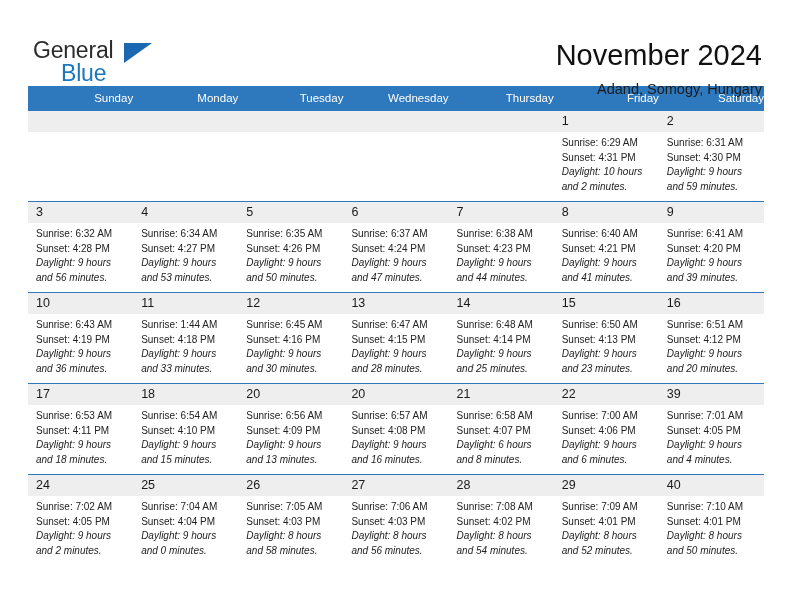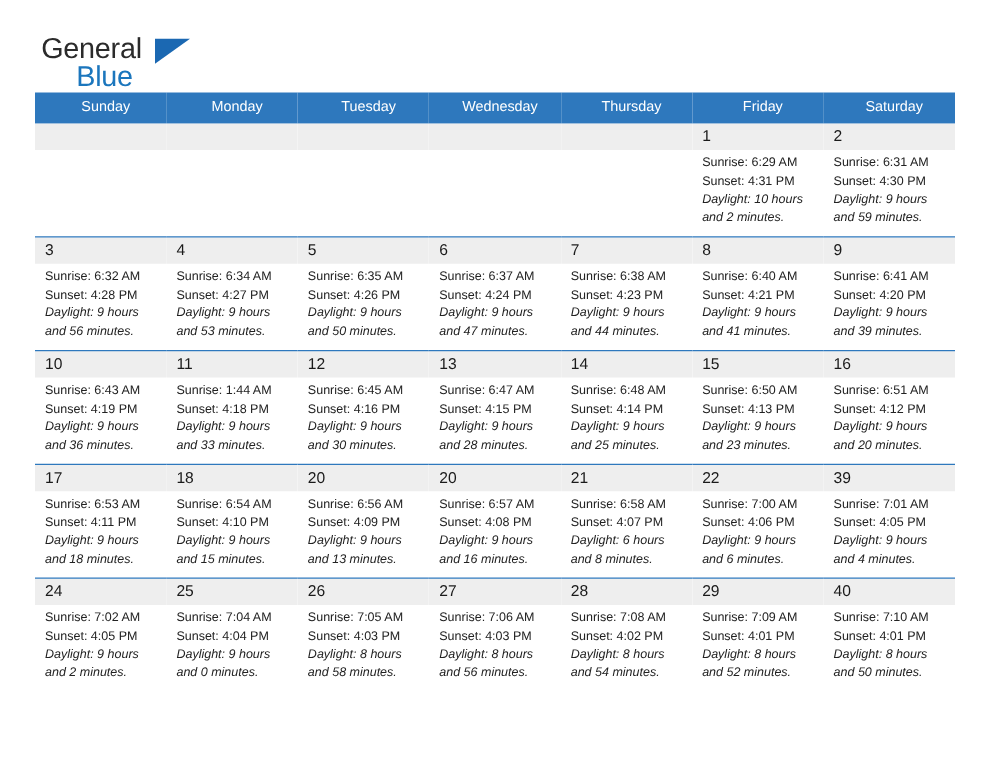--- a/index.html
+++ b/index.html
@@ -12,21 +12,21 @@
     height: 612px;
     font-family: "Liberation Sans", sans-serif;
     color: #1a1a1a;
     overflow: hidden;
   }
   .page {
     position: relative;
     width: 792px;
     height: 452px;
     box-sizing: border-box;
-    padding: 0 28px;
+    padding: 12px 28px;
   }
 
   
   .header {
     display: flex;
     align-items: flex-start;
     justify-content: space-between;
     padding-top: 26px;
     height: 74px;
     box-sizing: border-box;
@@ -84,21 +84,21 @@
   .calendar {
     width: 736px;
     border-collapse: collapse;
     table-layout: fixed;
   }
   .calendar th {
     background: #2e78bd;
     color: #ffffff;
     font-size: 11.5px;
     font-weight: normal;
-    text-align: center;
+    text-align: right;
     padding: 5px 0 6px 8px;
     line-height: 14px;
     margin-top: 21px;
   }
   .week-row > td {
     vertical-align: top;
     padding: 0;
     border-top: 1.5px solid #2e78bd;
     background: #ffffff;
     height: 90px;
@@ -140,20 +140,24 @@
 </head>
 <body>
 
 <div class="page">
 
   <div class="header">
     <div class="logo">
       <span class="logo-general">General</span>
       <span class="logo-tri"></span>
       <span class="logo-blue">Blue</span>
+    </div>
+    <div class="title-block">
+      <h1 class="cal-title">November 2024</h1>
+      <h2 class="cal-subtitle">Adand, Somogy, Hungary</h2>
     </div>
   </div>
 
   <table class="calendar">
     <thead>
       <tr id="weekday-row">
           <th>Sunday</th>
           <th>Monday</th>
           <th>Tuesday</th>
           <th>Wednesday</th>

